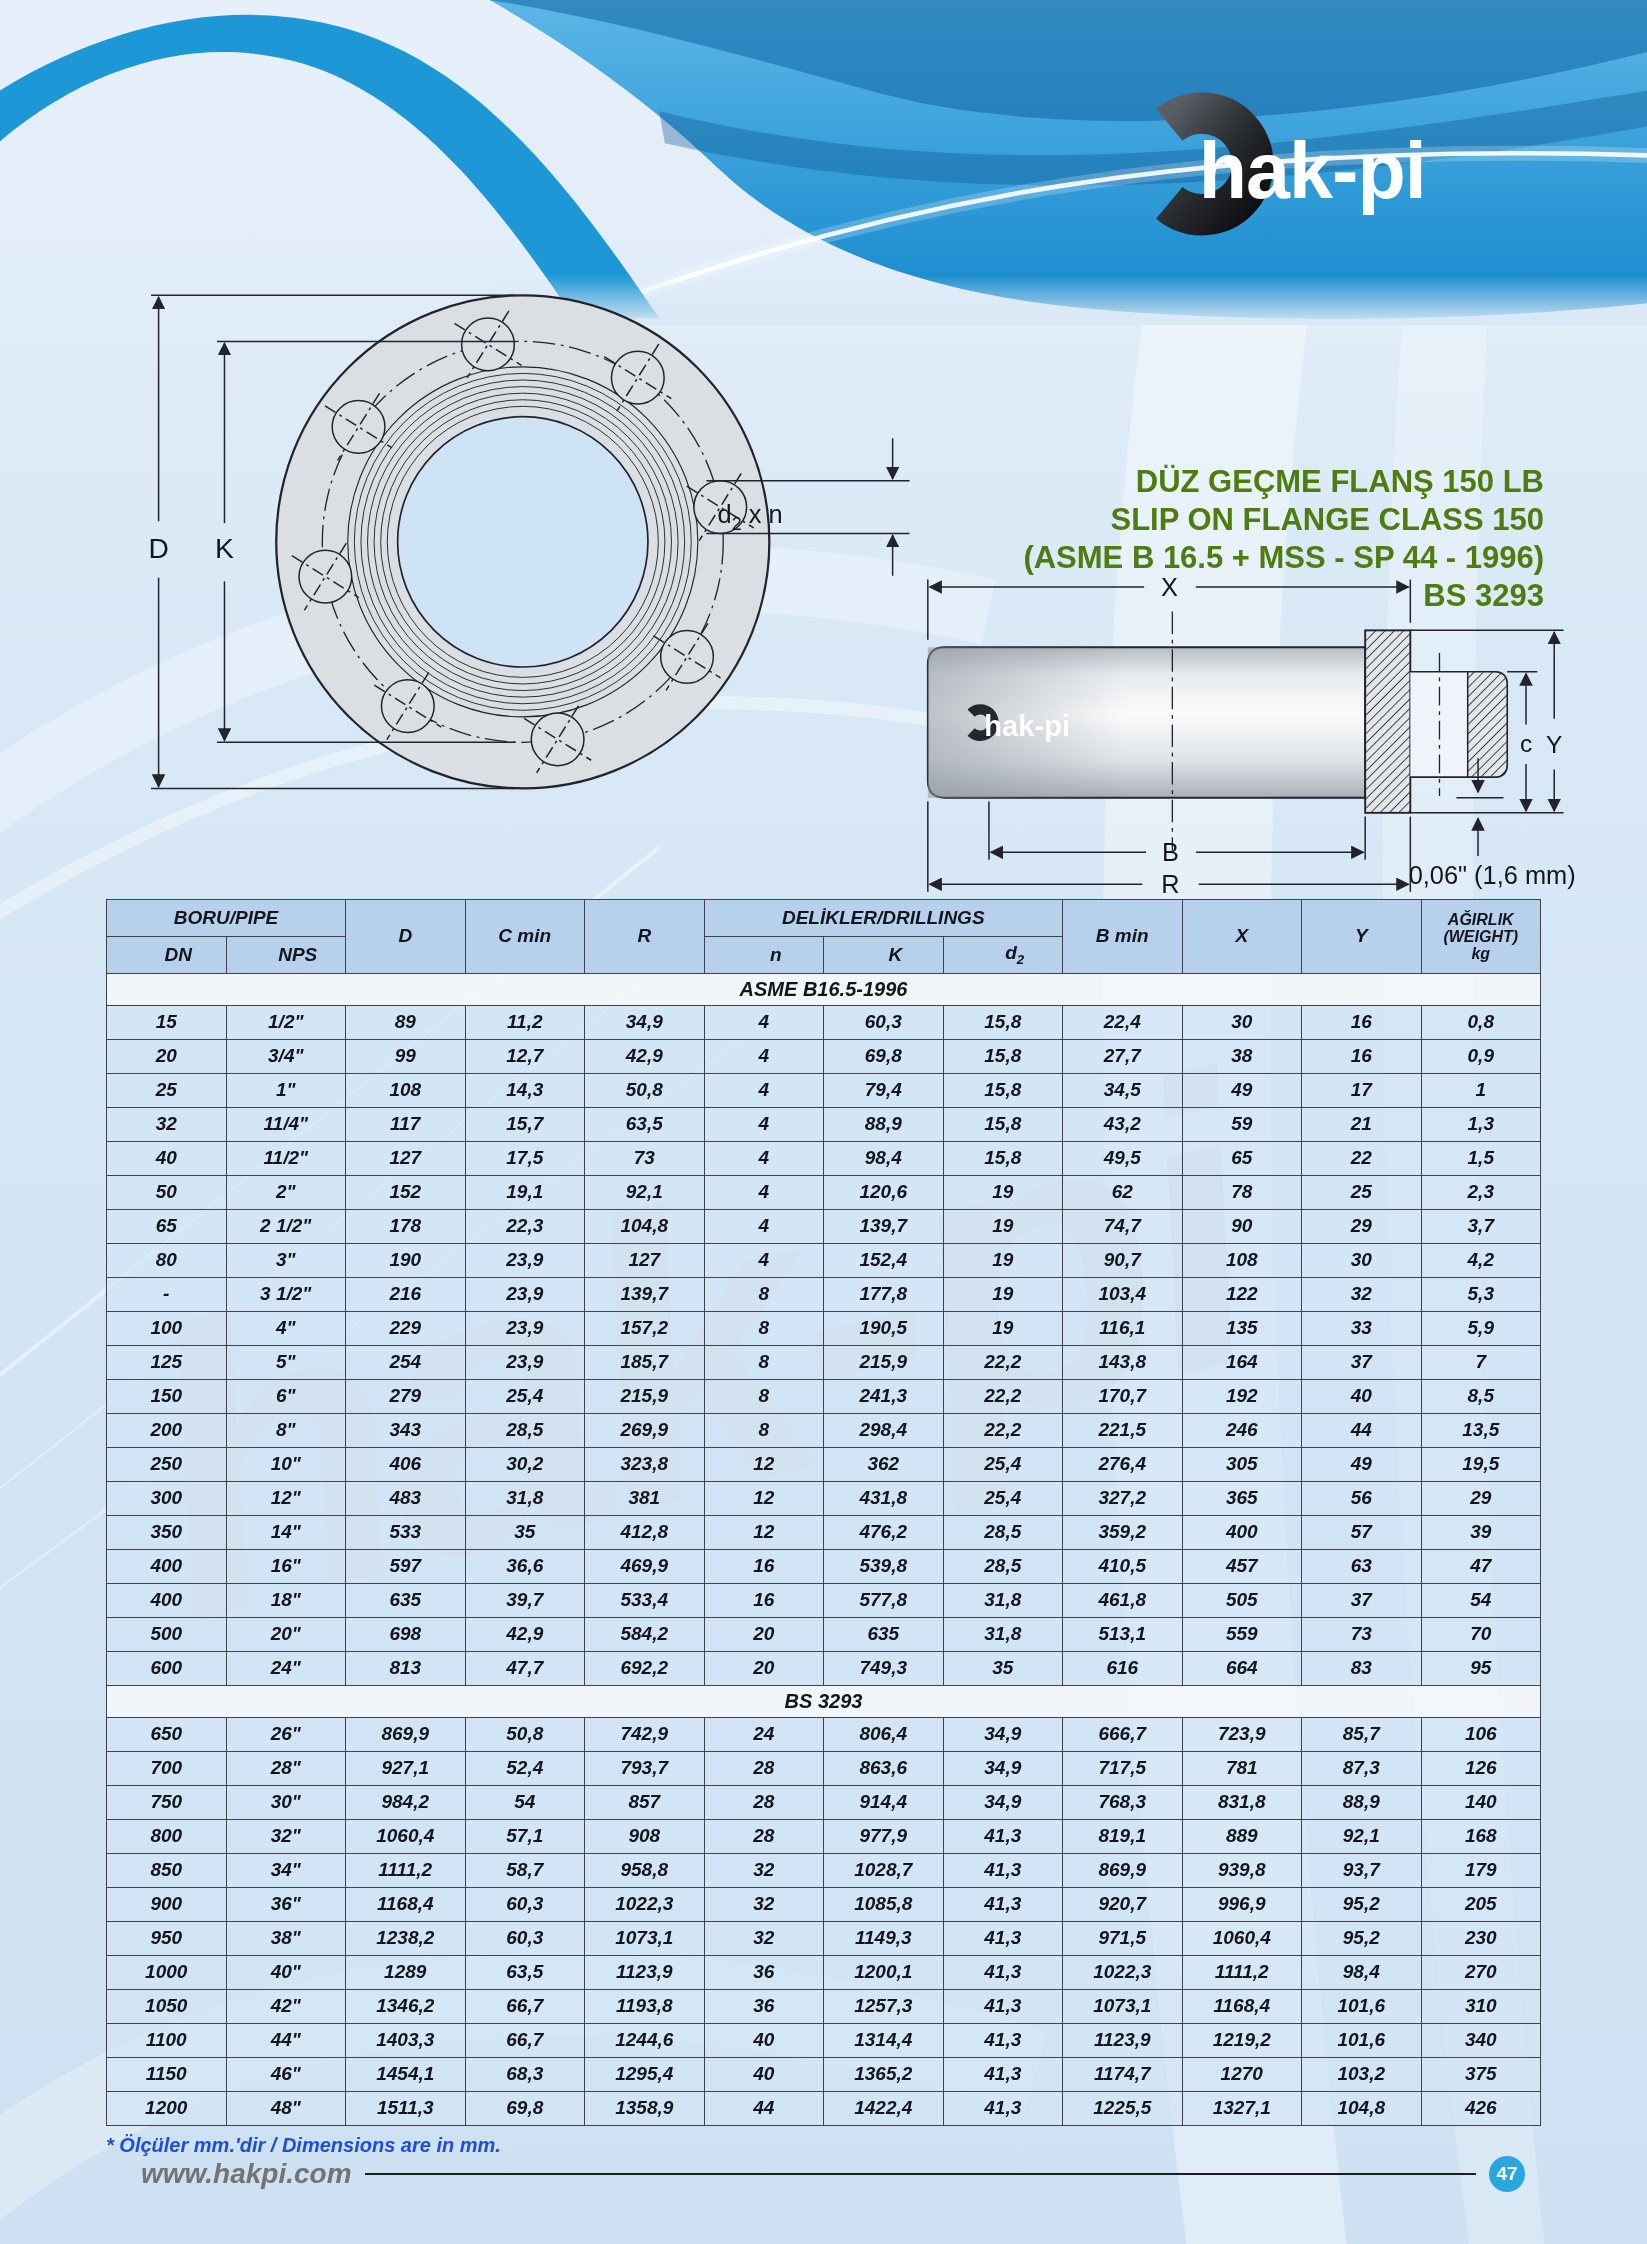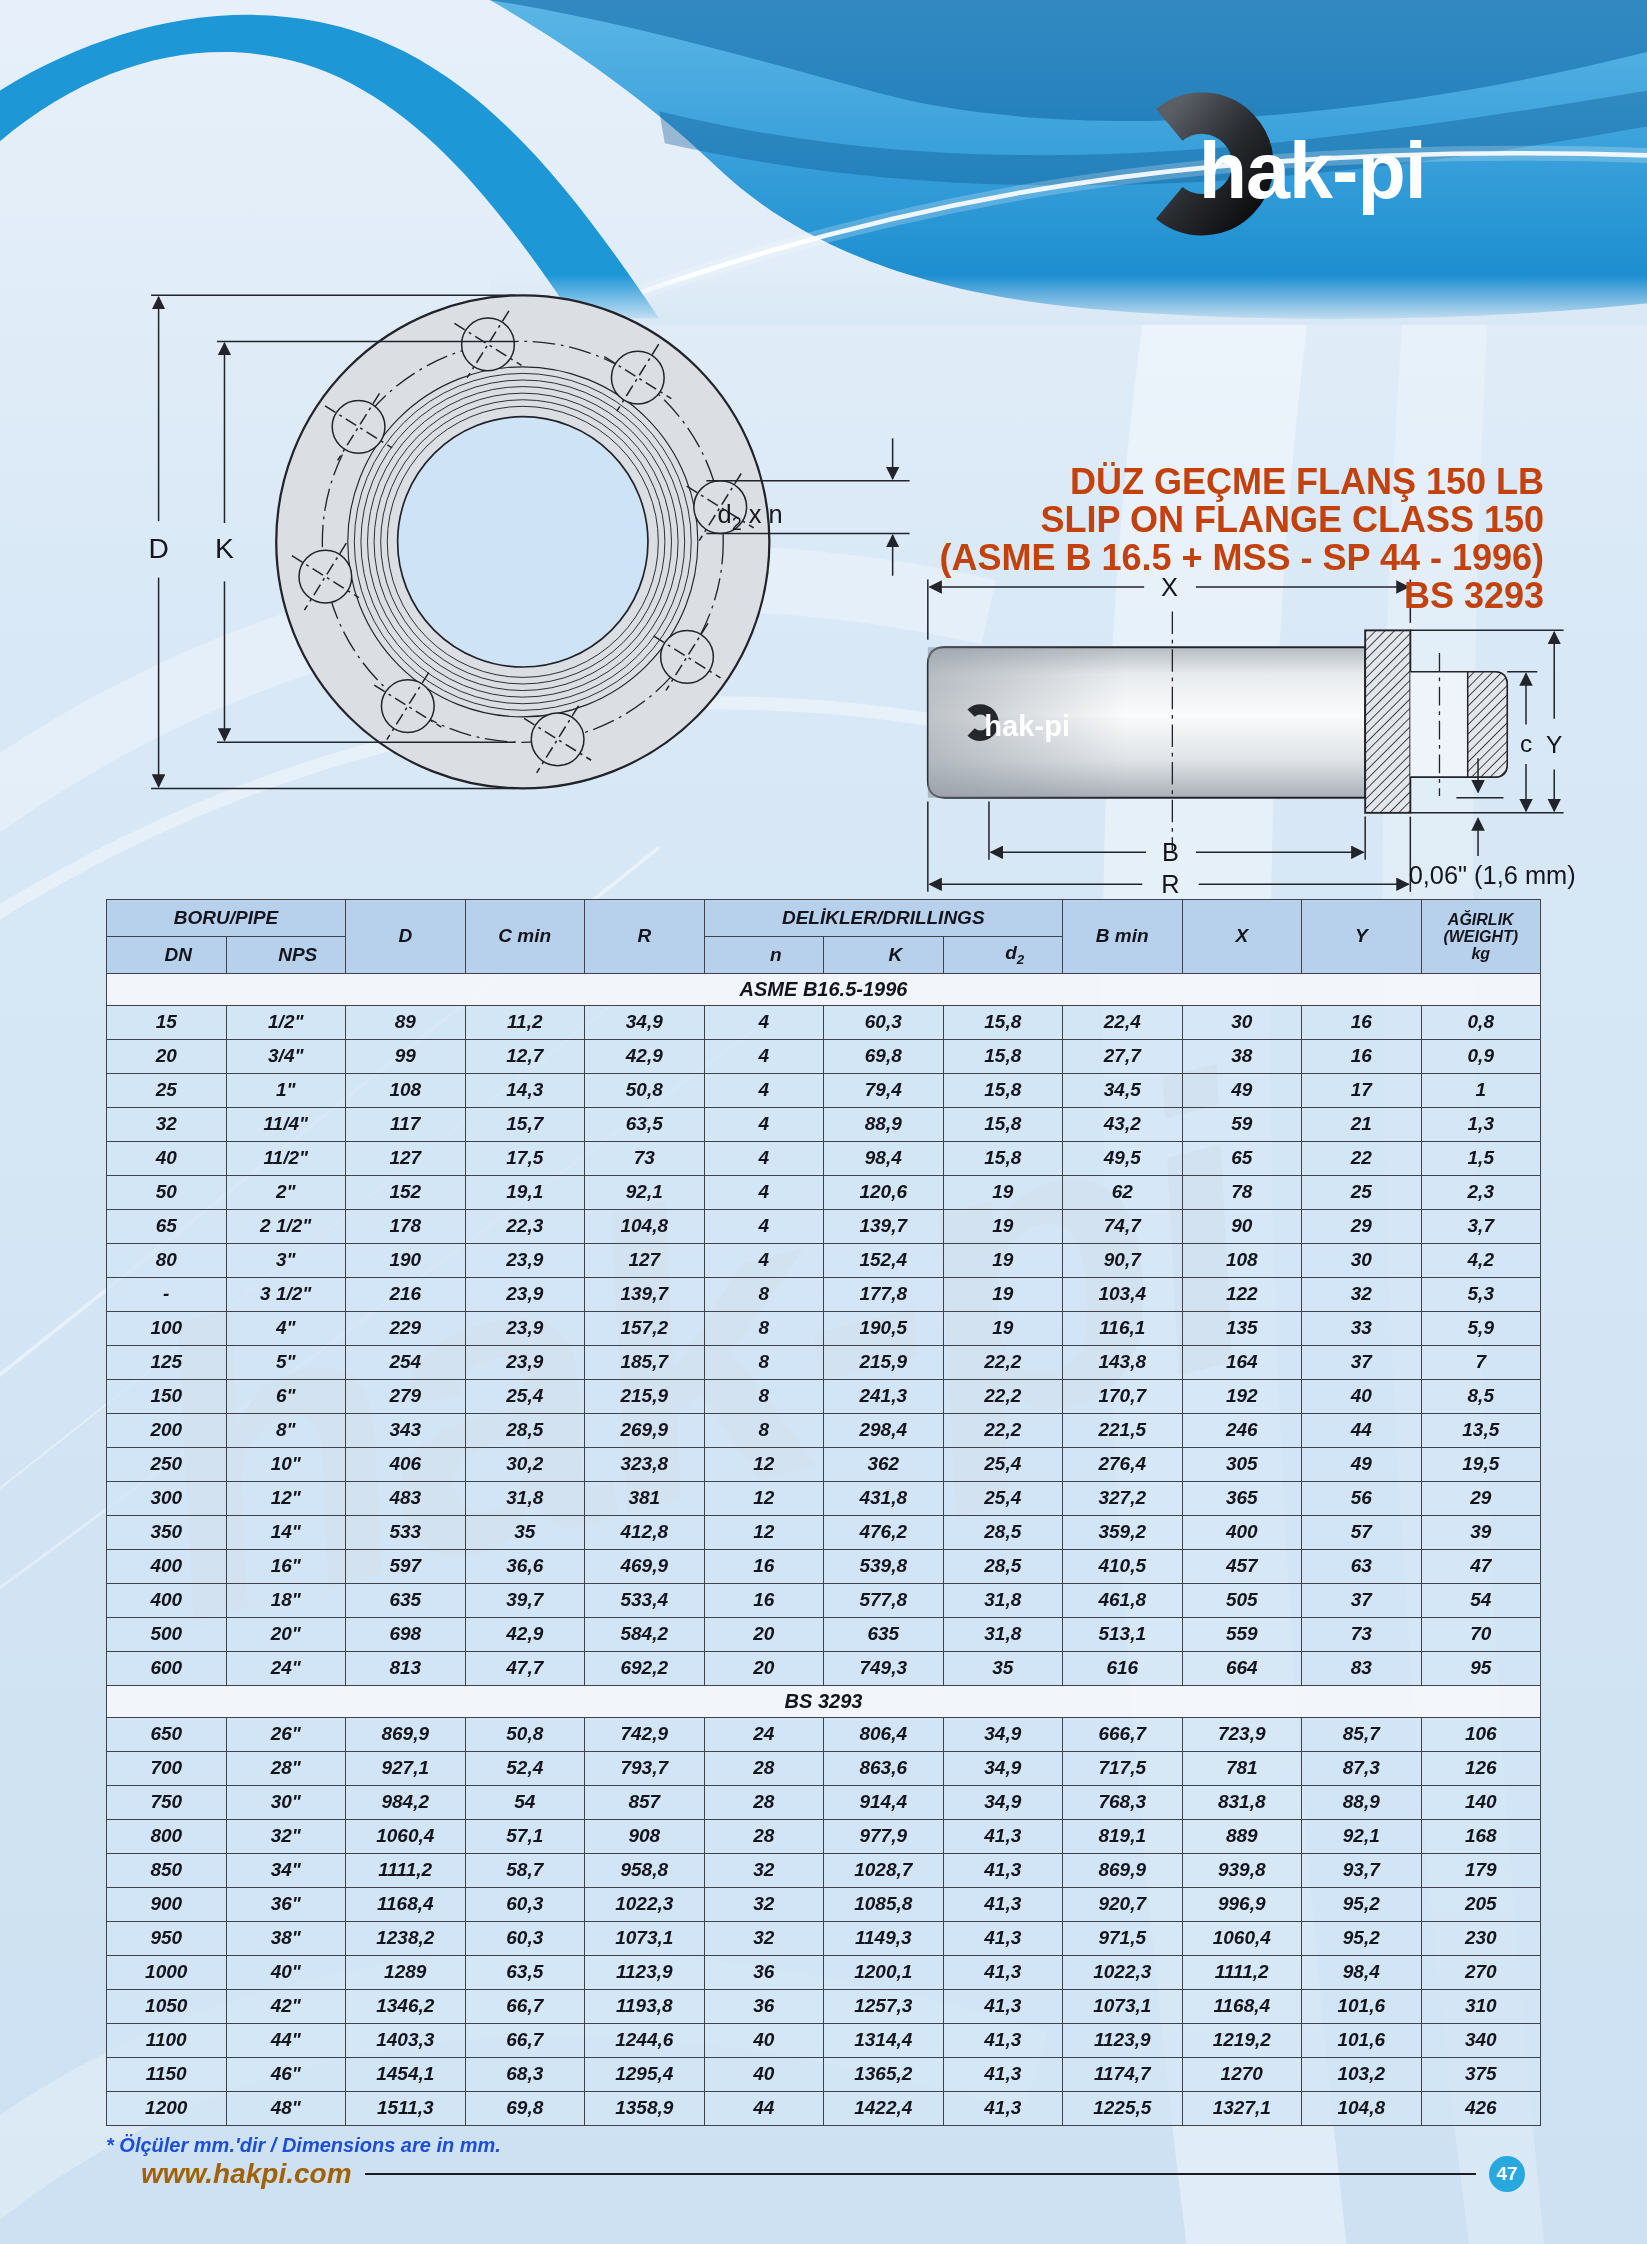--- a/index.html
+++ b/index.html
@@ -17,21 +17,21 @@
     font-size:405px;font-weight:bold;font-style:italic;letter-spacing:-13px;
     color:#d3d6da;transform:rotate(-14deg);white-space:nowrap;user-select:none;
   }
   
   #banner{left:0;top:0;z-index:2;}
   #logo{left:1050px;top:83px;z-index:3;width:527px;height:160px;}
   #logo text{font-family:"Liberation Sans",sans-serif;}
   
   #title-block{
     z-index:3;left:810px;top:463px;width:734px;text-align:right;
-    font-weight:bold;font-size:36px;line-height:38px;color:#c2410c;
+    font-weight:bold;font-size:31px;line-height:38px;color:#4d7c0f;
   }
   
   #front-view{left:104px;top:252px;z-index:2;}
   #side-view{left:890px;top:557px;z-index:2;}
   
   #table-wrap{left:106px;top:879px;width:1435px;z-index:3;margin-top:20px;}
   table{border-collapse:collapse;width:100%;table-layout:fixed;}
   th,td{
     border:0.9px solid #41414b;text-align:center;vertical-align:middle;
     font-style:italic;font-weight:bold;color:#14141c;
@@ -46,21 +46,21 @@
   tr.section-row td{background:rgba(243,247,251,0.95);font-size:20px;height:29px;}
   sub{font-size:70%;}
   #footnote{
     margin-top:8.5px;font-size:20px;font-weight:bold;font-style:italic;color:#1d4ed8;
   }
   
   #footer{
     z-index:3;left:141px;top:2154px;width:1384px;height:40px;
     display:flex;align-items:center;gap:13px;
   }
-  #footer-url{font-size:28px;font-style:italic;font-weight:600;color:#a16207;}
+  #footer-url{font-size:28px;font-style:italic;font-weight:600;color:#737373;}
   #footer-line{flex:1;height:2.8px;background:#1c1c22;}
   #page-badge{
     width:36px;height:36px;border-radius:50%;background:#29a8e0;
     color:#fff;font-weight:bold;font-size:19px;display:flex;
     align-items:center;justify-content:center;
   }
   svg text{font-family:"Liberation Sans",sans-serif;}
 </style>
 </head>
 <body>

